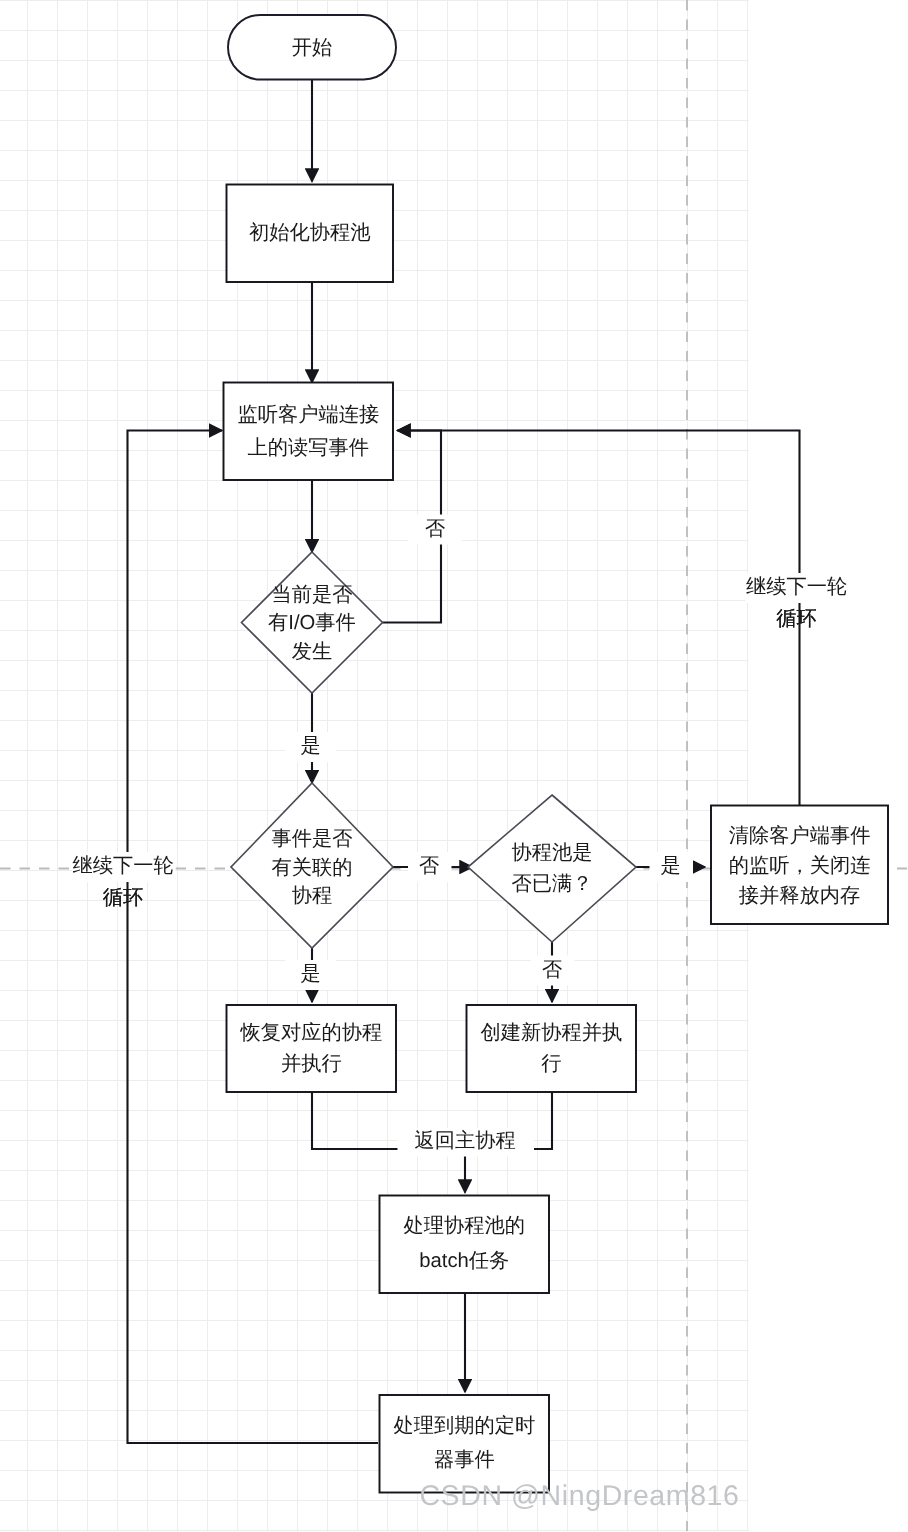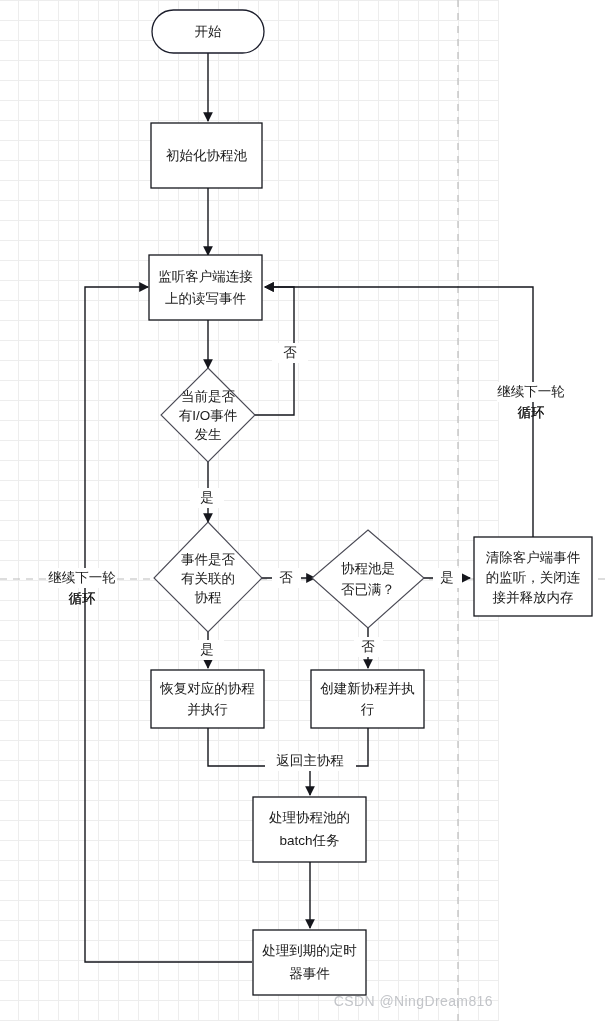--- a/index.html
+++ b/index.html
@@ -41,21 +41,21 @@
     font-size: 13.5px;
     fill: #1a1a1a;
     text-anchor: middle;
     dominant-baseline: middle;
   }
   .watermark {
     position: absolute;
     right: 6px;
     bottom: 12px;
     font-family: "Liberation Sans", "DejaVu Sans", sans-serif;
-    font-size: 14px;
+    font-size: 19px;
     color: #c3c5c9;
     letter-spacing: 0.4px;
     white-space: nowrap;
   }
 </style>
 </head>
 <body>
 
 <div id="canvas">
 

